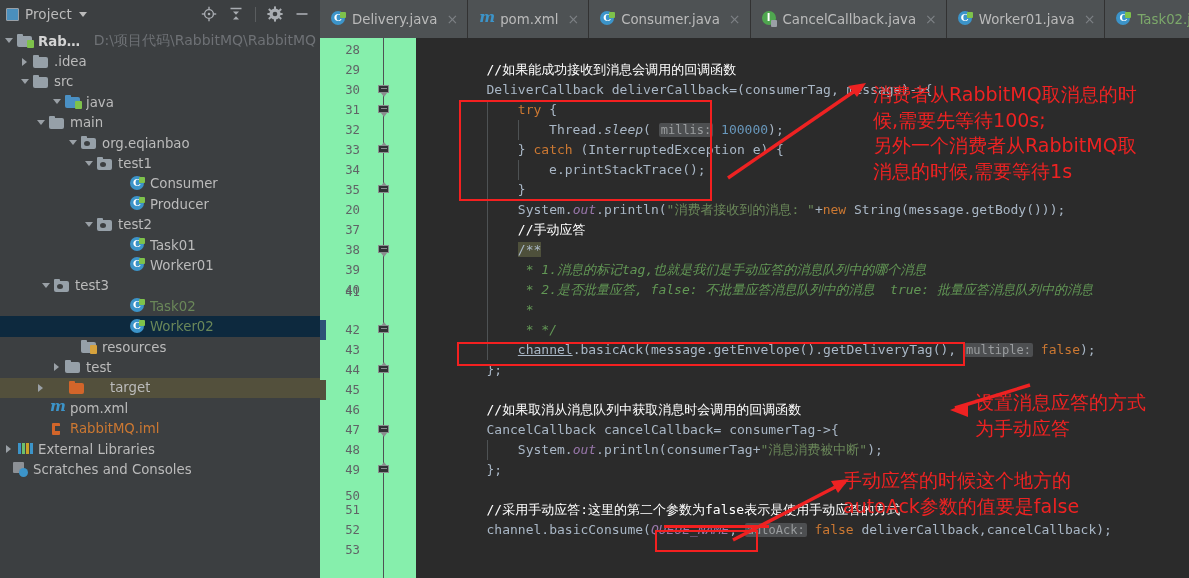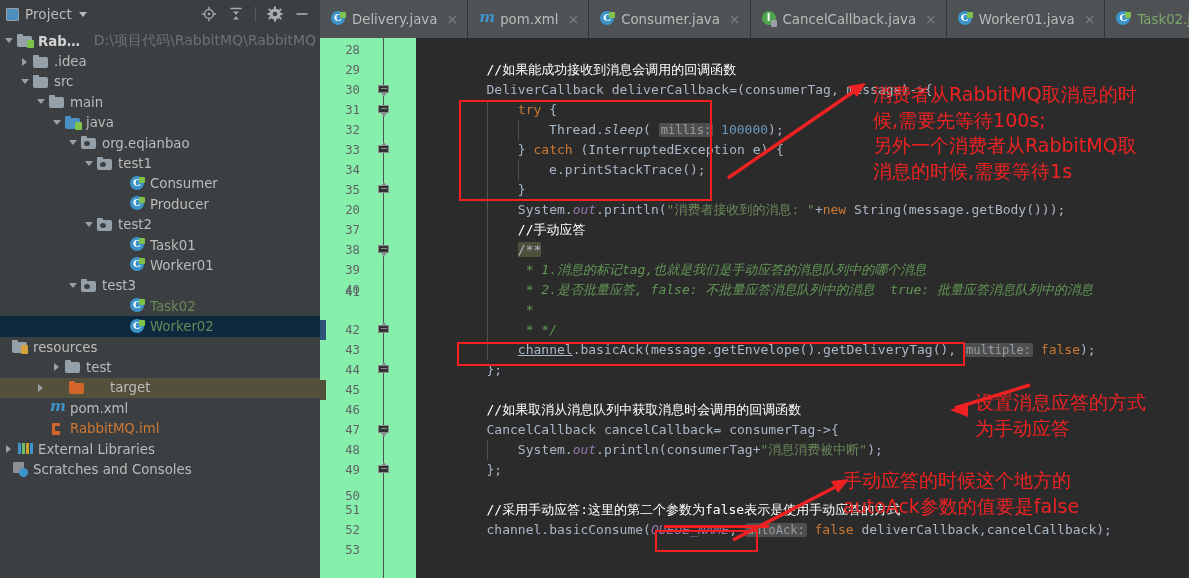--- a/index.html
+++ b/index.html
@@ -303,32 +303,32 @@
         <div class="trow" style="padding-left: 21px;">
           <span class="arrow closed"></span>
           <span class="ticon ic-folder"></span>
           <span class="tlabel">.idea</span>
         </div>
         <div class="trow" style="padding-left: 21px;">
           <span class="arrow open"></span>
           <span class="ticon ic-folder"></span>
           <span class="tlabel">src</span>
         </div>
+        <div class="trow" style="padding-left: 53px;">
+          <span class="arrow open"></span>
+          <span class="ticon ic-folder blue">
+            <i class="src-badge"></i>
+          </span>
+          <span class="tlabel">java</span>
+        </div>
         <div class="trow" style="padding-left: 37px;">
           <span class="arrow open"></span>
           <span class="ticon ic-folder"></span>
           <span class="tlabel">main</span>
         </div>
-        <div class="trow" style="padding-left: 53px;">
-          <span class="arrow open"></span>
-          <span class="ticon ic-folder blue">
-            <i class="src-badge"></i>
-          </span>
-          <span class="tlabel">java</span>
-        </div>
         <div class="trow" style="padding-left: 69px;">
           <span class="arrow open"></span>
           <span class="ticon ic-folder">
             <i class="pkg-badge"></i>
           </span>
           <span class="tlabel">org.eqianbao</span>
         </div>
         <div class="trow" style="padding-left: 85px;">
           <span class="arrow open"></span>
           <span class="ticon ic-folder">
@@ -356,38 +356,38 @@
         <div class="trow" style="padding-left: 117px;">
           <span class="arrow"></span>
           <span class="ticon ic-class"></span>
           <span class="tlabel">Task01</span>
         </div>
         <div class="trow" style="padding-left: 117px;">
           <span class="arrow"></span>
           <span class="ticon ic-class"></span>
           <span class="tlabel">Worker01</span>
         </div>
-        <div class="trow" style="padding-left: 53px; margin-left: 16px;">
+        <div class="trow" style="padding-left: 42px;">
           <span class="arrow open"></span>
           <span class="ticon ic-folder">
             <i class="pkg-badge"></i>
           </span>
           <span class="tlabel">test3</span>
         </div>
         <div class="trow" style="padding-left: 117px;">
           <span class="arrow"></span>
           <span class="ticon ic-class"></span>
           <span class="tlabel green-txt">Task02</span>
         </div>
         <div class="trow sel" style="padding-left: 117px;">
           <span class="arrow"></span>
           <span class="ticon ic-class"></span>
           <span class="tlabel green-txt">Worker02</span>
         </div>
-        <div class="trow" style="">
+        <div class="trow" style="padding-left: 69px;">
           <span class="arrow"></span>
           <span class="ticon ic-folder">
             <i class="res-badge"></i>
           </span>
           <span class="tlabel">resources</span>
         </div>
         <div class="trow" style="padding-left: 53px;">
           <span class="arrow closed"></span>
           <span class="ticon ic-folder"></span>
           <span class="tlabel">test</span>

